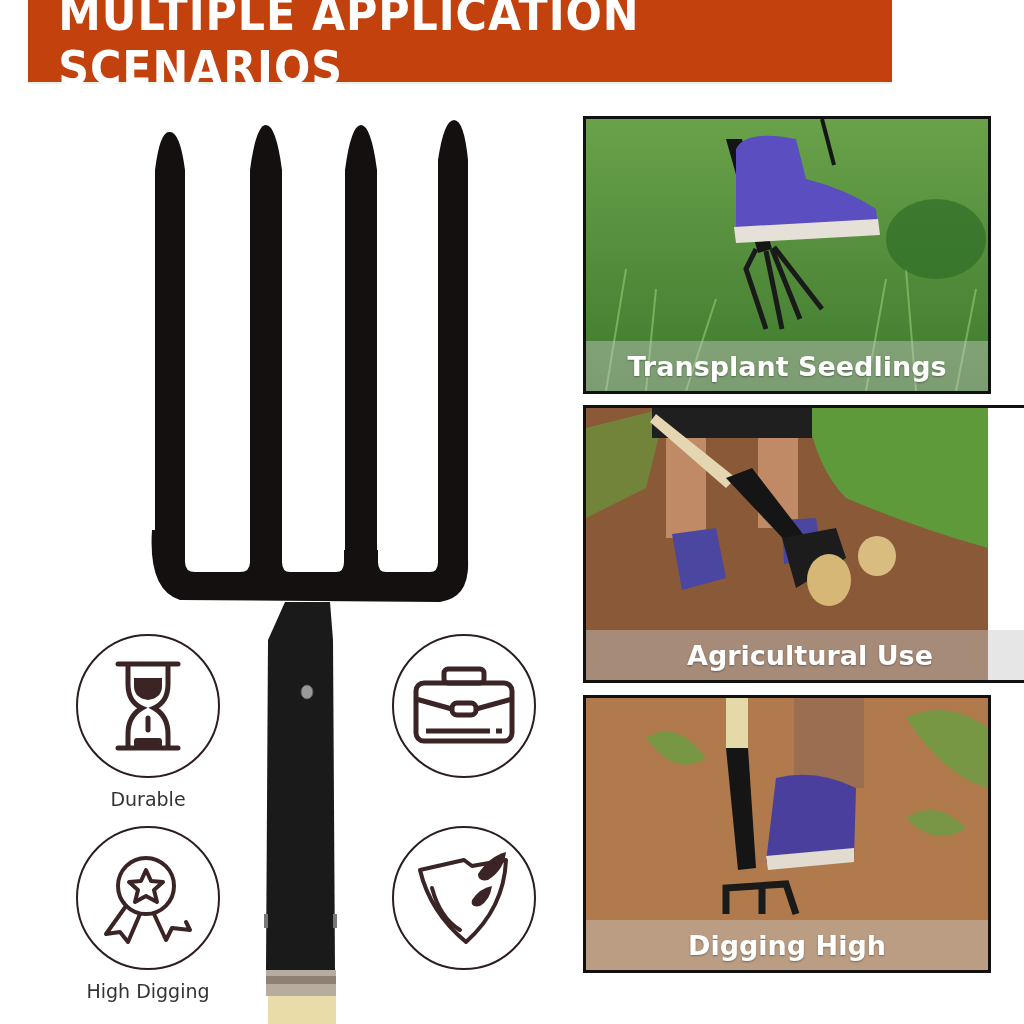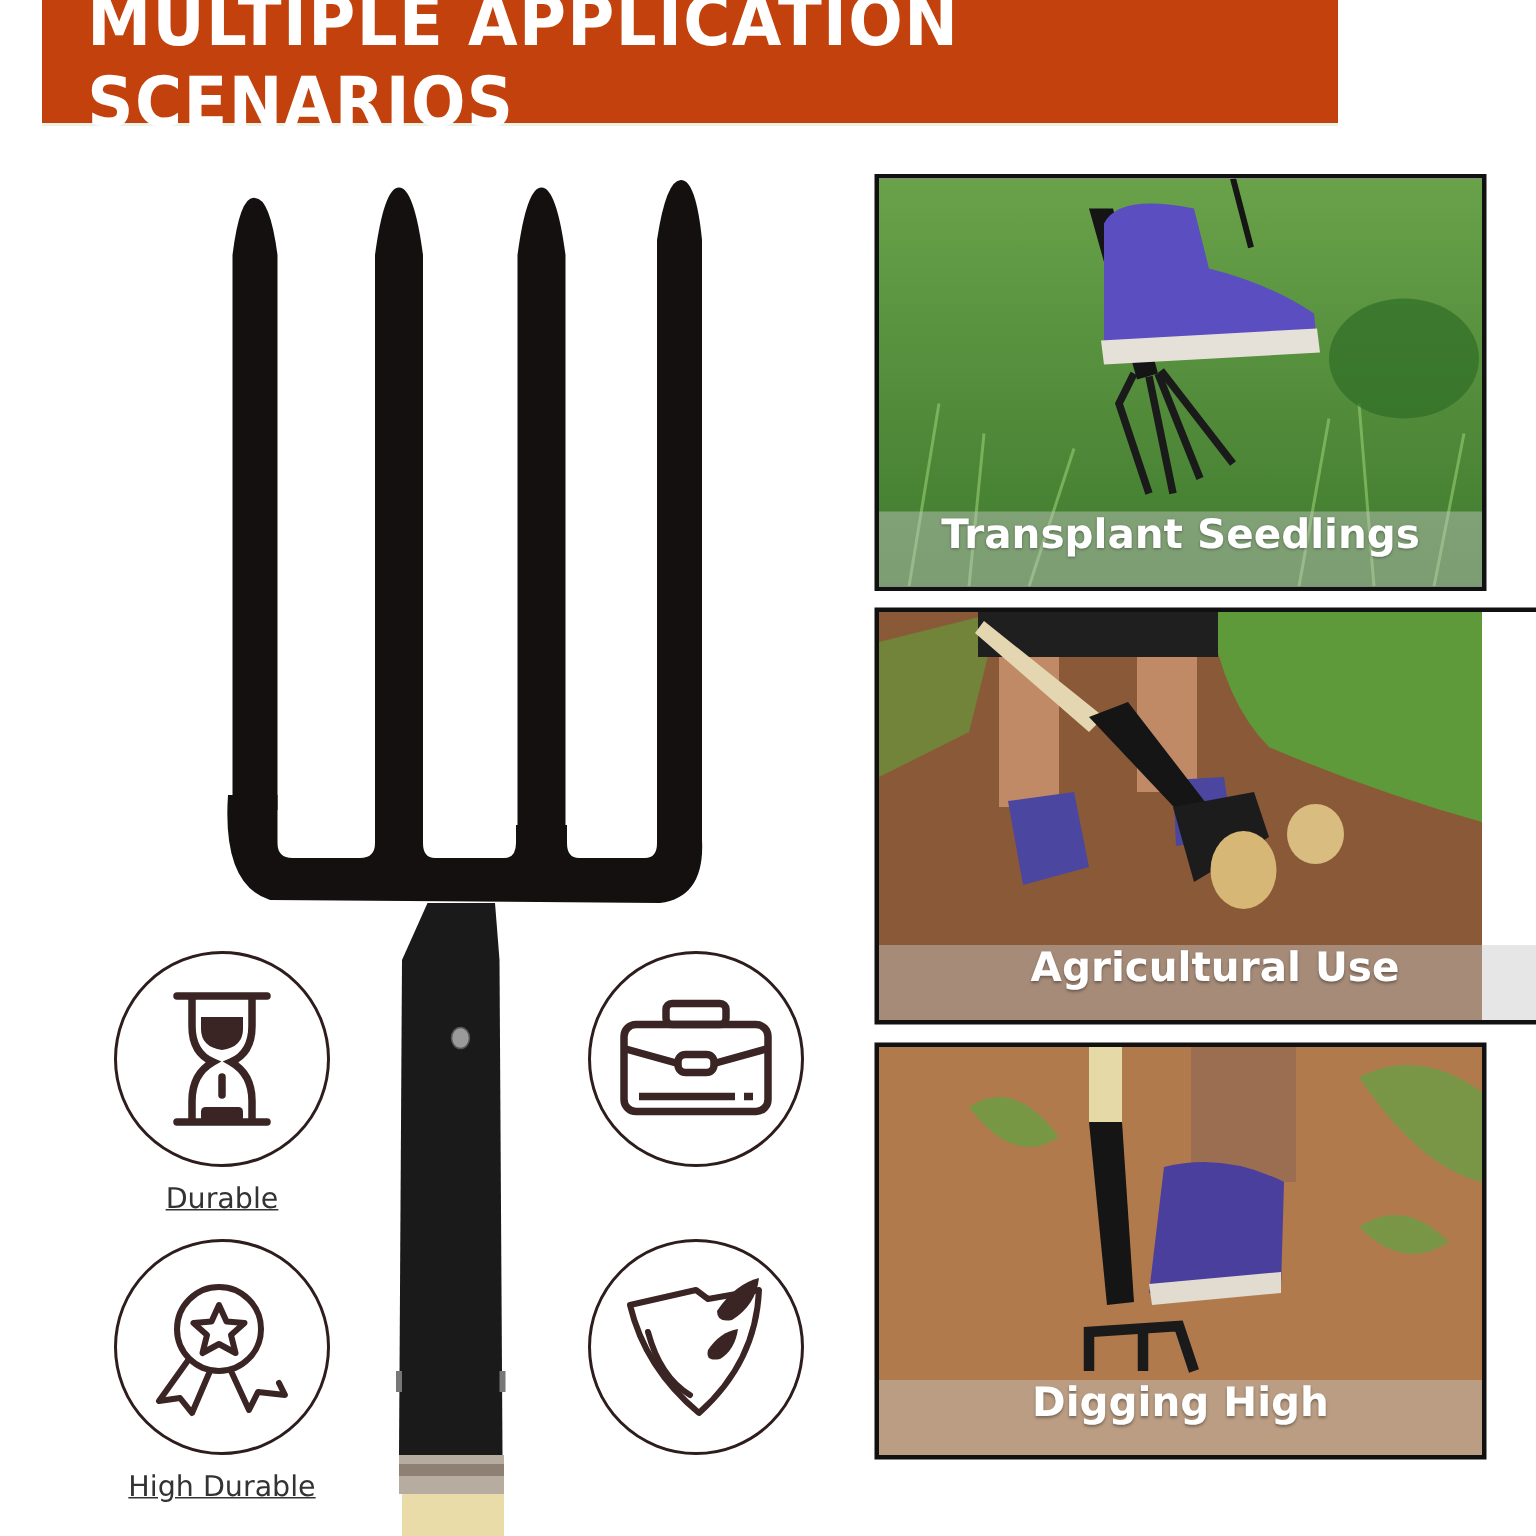--- a/index.html
+++ b/index.html
@@ -19,32 +19,32 @@
   }
   
   .fork { position:absolute; left:140px; top:110px; width:340px; height:914px; }
   
   .feature { position:absolute; width:200px; text-align:center; }
   .feature .circle {
     width:140px; height:140px; border:2px solid #2e1d1d; border-radius:50%;
     margin:0 auto; display:flex; align-items:center; justify-content:center; background:#fff;
   }
   .feature .label {
-    margin-top:10px; font-size:19px; color:#333; font-family:"DejaVu Sans", sans-serif;text-decoration:underline;
+    margin-top:10px; font-size:19px; color:#333; font-family:"DejaVu Sans", sans-serif;
   }
   
   .panel {
     position:absolute; left:583px; width:402px; height:272px;
     border:3px solid #111; overflow:hidden;
   }
   .panel .scene { position:absolute; inset:0; }
   .panel .caption-bar {
     position:absolute; left:0; right:0; bottom:0; height:50px;
     background:rgba(200,200,200,0.45);
-    display:flex; align-items:flex-start; justify-content:center;margin-top:45px;
+    display:flex; align-items:center; justify-content:center;margin-top:45px;
   }
   .panel .caption {
     color:#fff; font-weight:bold; font-size:27px; font-family:"DejaVu Sans", sans-serif;
     text-shadow:0 1px 2px rgba(0,0,0,0.35);
   }
 </style>
 </head>
 <body>
 
 <div class="header">
@@ -106,21 +106,21 @@
   <div class="circle">
     <svg width="96" height="96" viewBox="0 0 96 96">
       <g fill="none" stroke="#3a2424" stroke-width="4" stroke-linejoin="round" stroke-linecap="round">
         <circle cx="46" cy="36" r="28"></circle>
         <path d="M46 20 L51 31 L63 32 L54 40 L57 52 L46 46 L35 52 L38 40 L29 32 L41 31 Z"></path>
         <path d="M26 56 L6 84 L20 82 L28 92 L40 64"></path>
         <path d="M54 64 L66 90 L72 78 L90 80 L86 72"></path>
       </g>
     </svg>
   </div>
-  <div class="label">High Durable</div>
+  <div class="label">High Digging</div>
 </div>
 
 <div class="feature" style="left:364px; top:826px;">
   <div class="circle">
     <svg width="100" height="100" viewBox="0 0 100 100">
       <g fill="none" stroke="#3a2424" stroke-width="4" stroke-linejoin="round" stroke-linecap="round">
         <path d="M6 22 L50 12 L58 18 L92 12 Q90 60 52 94 Q16 64 6 22 Z"></path>
         <path d="M18 40 Q26 70 46 82"></path>
       </g>
       <path d="M64 26 Q76 8 92 4 Q90 22 74 32 Q64 34 64 26 Z" fill="#3a2424"></path>

